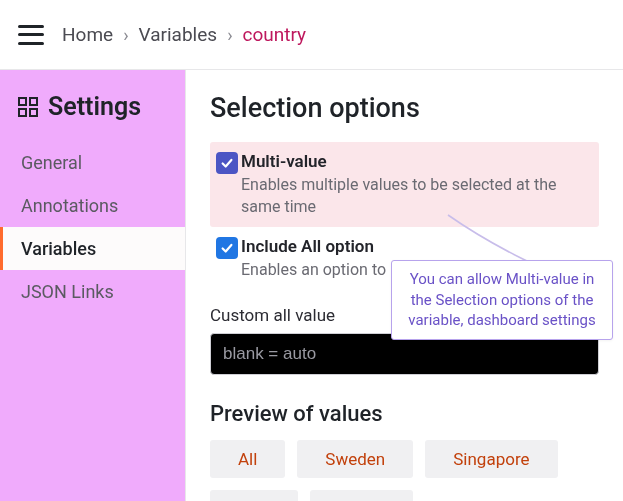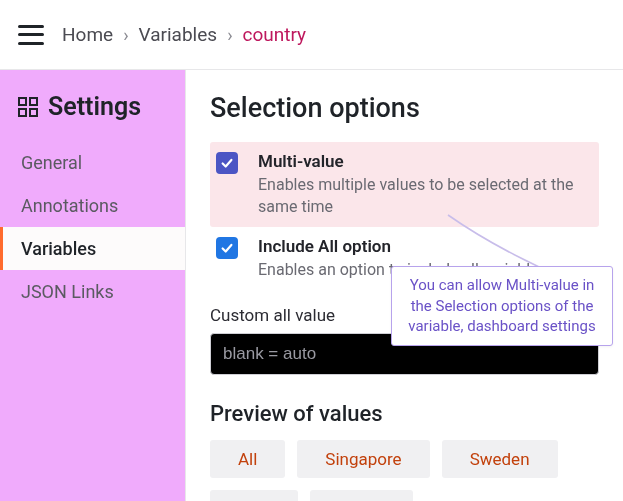--- a/index.html
+++ b/index.html
@@ -75,21 +75,21 @@
     flex: 1;
     padding: 22px 24px 0 24px;
     position: relative;
     overflow: hidden;
   }
   .section-title {
     font-size: 27px; font-weight: 500; color: #1f2328;
     margin-bottom: 18px;
   }
   .option {
-    display: flex; gap: 20px;
+    display: flex; gap: 3px;
     padding: 8px 16px 10px 6px;
     align-items: flex-start;
   }
   .option.highlight {
     background: #fbe6ea;
     border-radius: 3px;
   }
   .checkbox {
     width: 22px; height: 22px; border-radius: 4px;
     display: flex; align-items: center; justify-content: center;
@@ -122,21 +122,21 @@
   .chips { display: flex; gap: 12px; flex-wrap: wrap; }
   .chip {
     background: #f0f0f2;
     color: #c2410c;
     font-size: 17px;
     padding: 9px 28px;
     border-radius: 3px;
   }
   .tooltip {
     position: absolute;
-    right: 10px; top: 196px;
+    right: 10px; top: 190px;
     width: 222px;
     background: #fff;
     border: 1.5px solid #b7a3ec;
     border-radius: 3px;
     padding: 8px 10px;
     font-size: 15px;
     line-height: 1.38;
     color: #6a52c7;
     text-align: center;
     box-shadow: 0 1px 3px rgba(0,0,0,0.05);
@@ -209,22 +209,22 @@
         <div class="opt-desc">Enables an option to include all variables</div>
       </div>
     </div>
 
     <div class="field-label">Custom all value</div>
     <input class="text-input" type="text" placeholder="blank = auto" style="">
 
     <div class="preview-title">Preview of values</div>
     <div class="chips">
       <span class="chip">All</span>
+      <span class="chip">Sweden</span>
       <span class="chip">Singapore</span>
-      <span class="chip">Sweden</span>
       <span class="chip">USA</span>
       <span class="chip">Japan</span>
     </div>
 
     <svg class="arrow-wrap" viewBox="0 0 160 100">
       <path d="M10 5 Q 60 40 130 70" stroke="#c8bdea" stroke-width="1.6" fill="none"></path>
     </svg>
 
     <div class="tooltip">You can allow Multi-value in the Selection options of the variable, dashboard settings</div>
   </div>

